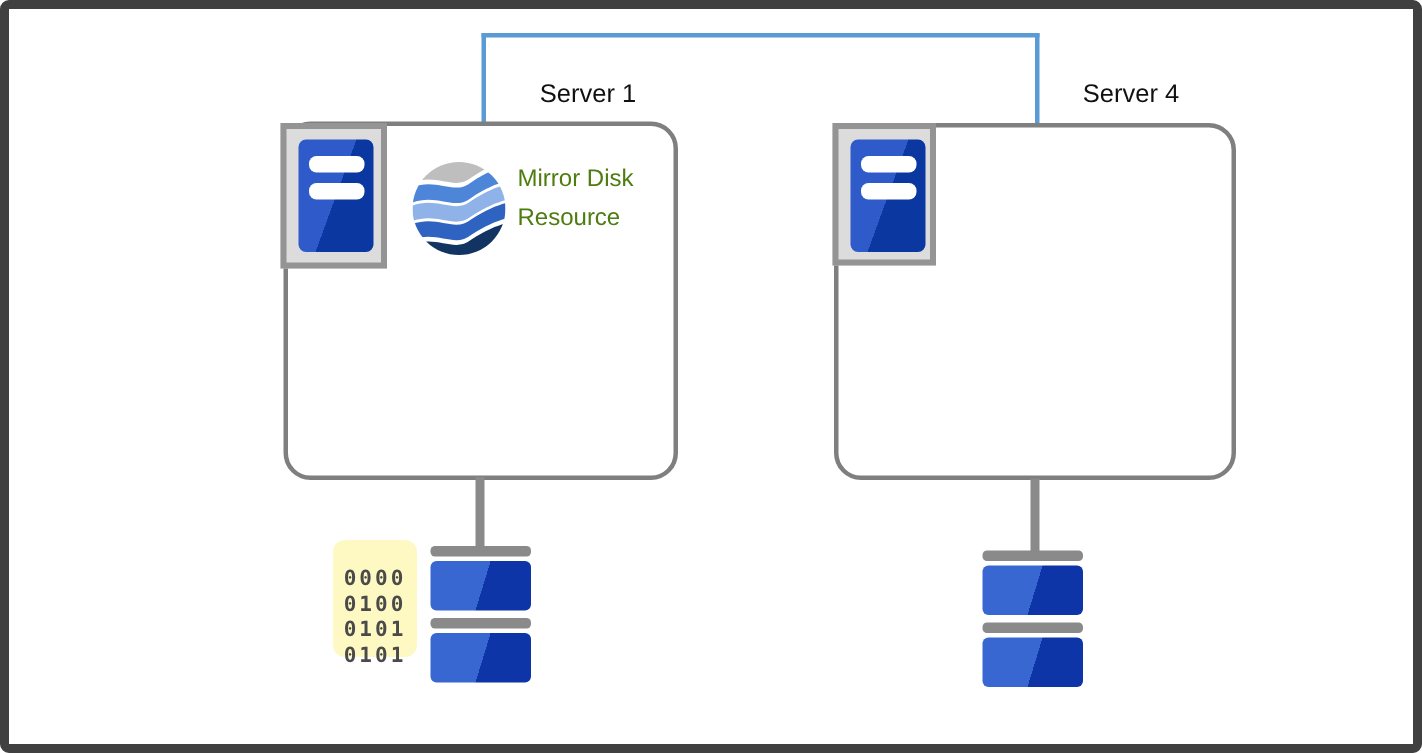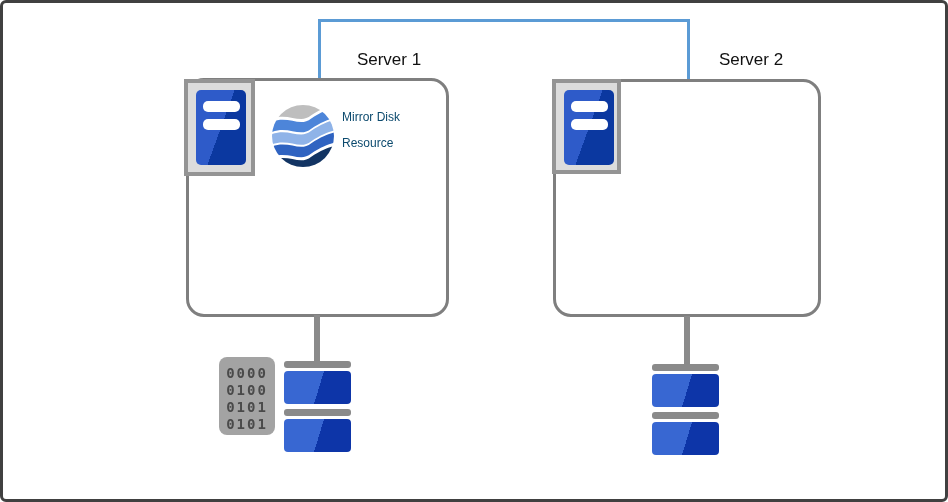--- a/index.html
+++ b/index.html
@@ -1,16 +1,16 @@
 <!DOCTYPE html>
 <html><head>
 <meta charset="utf-8">
 <style>
   html,body{margin:0;padding:0;background:#fff;font-family:"Liberation Sans",sans-serif;}
-  .stage{position:relative;width:948px;height:502px;background:#ffffff;border:3px solid #404040;border-radius:6px;box-sizing:border-box;overflow:hidden;}
+  .stage{position:relative;width:948px;height:502px;background:#ffffff;border:6px solid #404040;border-radius:6px;box-sizing:border-box;overflow:hidden;}
 
   
   .connector{position:absolute;left:315px;top:16px;width:372px;height:60px;box-sizing:border-box;
     border:3px solid #5b9bd5;border-bottom:none;}
 
   .server-label{position:absolute;width:120px;text-align:center;font-size:17px;color:#111;}
   .server-label.s1{left:326px;top:47px;}
   .server-label.s2{left:688px;top:47px;}
 
   .server-box{position:absolute;box-sizing:border-box;background:#fff;border:3px solid #7f7f7f;border-radius:18px;}
@@ -23,53 +23,53 @@
   .icon-frame.f2{left:549px;top:76px;width:69px;height:95px;}
   .server-glyph{position:absolute;left:8px;top:7px;width:50px;height:75px;border-radius:5px;
     background:linear-gradient(110deg,#2e5bc9 50%,#0b38a0 50%);}
   .server-glyph .bar{position:absolute;left:7px;width:37px;height:11px;border-radius:5px;background:#fff;}
   .server-glyph .bar.top{top:11px;}
   .server-glyph .bar.bot{top:29px;}
 
   
   .waves-icon{position:absolute;left:269px;top:102px;width:62px;height:62px;}
 
-  .resource-label{position:absolute;left:339px;top:101px;width:100px;font-size:12px;line-height:26px;color:#0c4a6e;}
+  .resource-label{position:absolute;left:339px;top:101px;width:100px;font-size:16px;line-height:26px;color:#4d7c0f;}
 
   
   .drop-line{position:absolute;width:6px;background:#8a8a8a;}
   .drop-line.d1{left:311px;top:312px;height:48px;}
   .drop-line.d2{left:681px;top:313px;height:50px;}
 
   
   .disk{position:absolute;width:67px;}
   .disk.k1{left:281px;top:358px;}
   .disk.k2{left:649px;top:361px;}
   .disk .plate{height:7px;border-radius:3px;background:#8a8a8a;margin-bottom:3px;}
   .disk .body{height:33px;border-radius:4px;background:linear-gradient(107deg,#3867d2 52%,#0d35a8 52%);margin-bottom:5px;}
   .disk .body:last-child{margin-bottom:0;}
 
   .mirror-disk-label{position:absolute;left:244px;top:456px;width:142px;text-align:center;font-size:17px;color:#111;}
 
   
   .latest-data-label{position:absolute;left:138px;top:364px;width:57px;text-align:right;font-size:17px;line-height:22px;color:#111;}
-  .binary-block{position:absolute;left:216px;top:354px;width:56px;height:78px;background:#a3a3a3;border-radius:8px;
-    box-sizing:border-box;padding-top:8px;text-align:center;}
+  .binary-block{position:absolute;left:216px;top:354px;width:56px;height:78px;background:#fef9c3;border-radius:8px;
+    box-sizing:border-box;padding-top:18px;text-align:center;}
   .binary-row{font-family:"DejaVu Sans Mono",monospace;font-weight:bold;font-size:14px;line-height:17px;
     letter-spacing:2px;color:#4a4a4a;}
 </style>
 </head>
 <body>
 
 <div class="stage">
 
   <div class="connector"></div>
 
   <div class="server-label s1">Server 1</div>
-  <div class="server-label s2">Server 2</div>
+  <div class="server-label s2">Server 4</div>
 
   <div class="server-box b1"></div>
   <div class="server-box b2"></div>
 
   <div class="icon-frame f1">
     <div class="server-glyph">
       <div class="bar top"></div>
       <div class="bar bot"></div>
     </div>
   </div>

